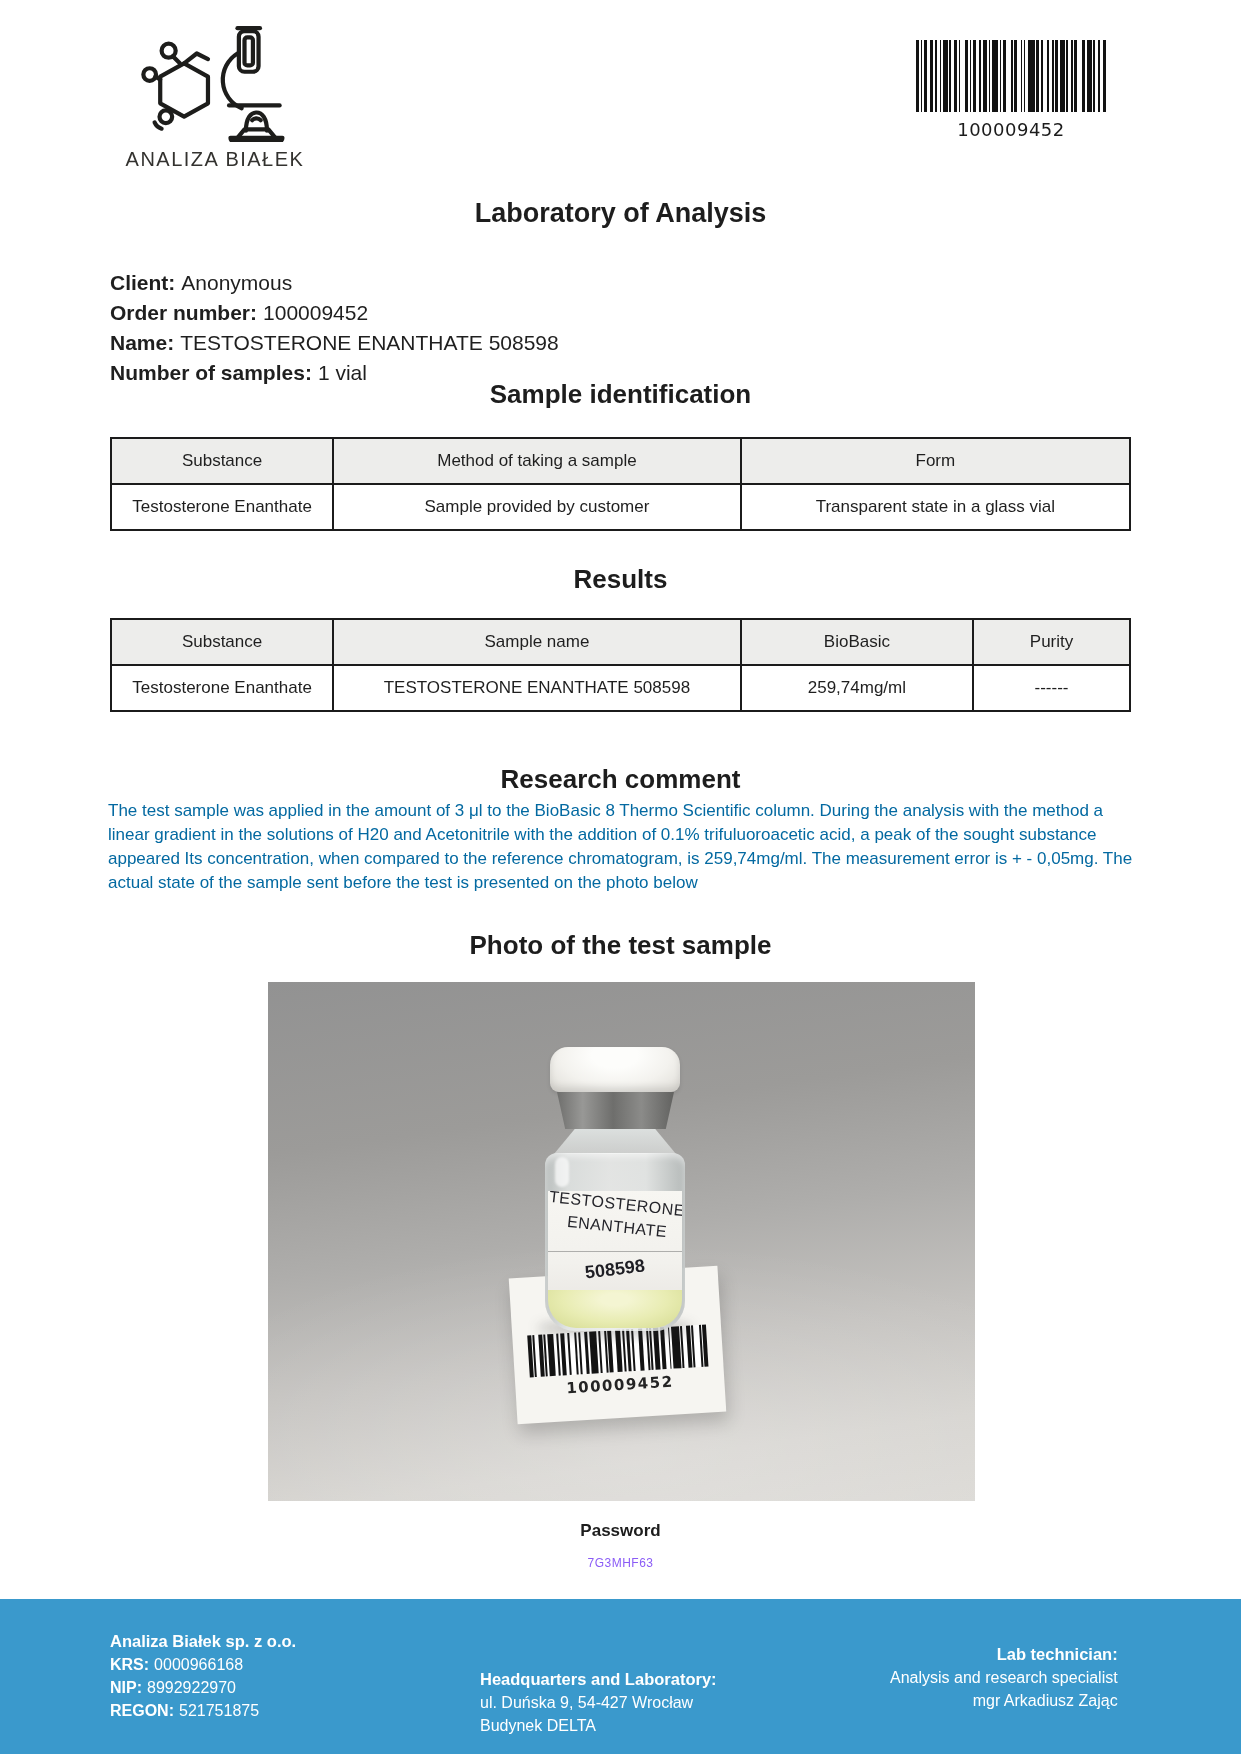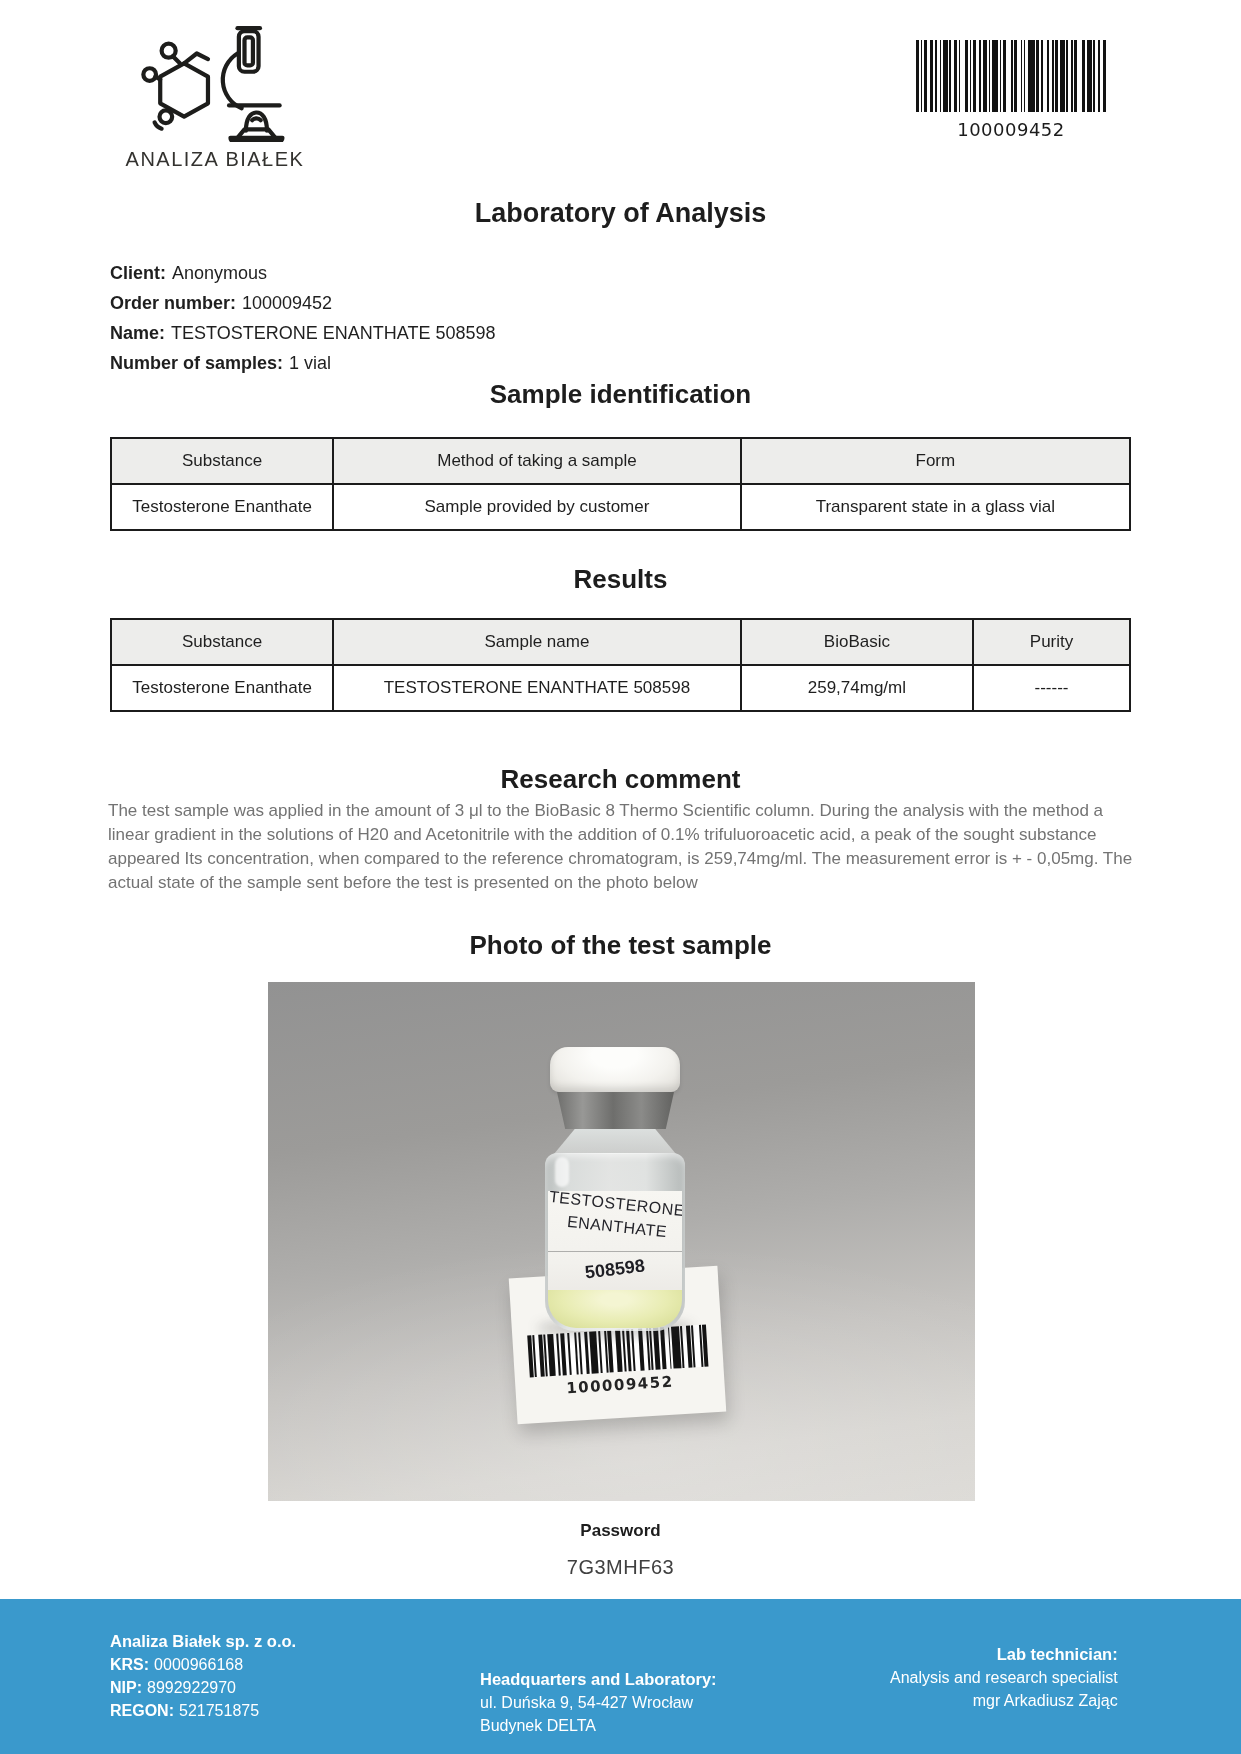--- a/index.html
+++ b/index.html
@@ -20,35 +20,35 @@
 
   .h-center{position:absolute;left:0;width:100%;text-align:center;font-weight:bold;color:#1d1d1d;}
   .page-title{top:198px;font-size:27px;}
   .h-section{font-size:26px;}
   #h-sample{top:379px;}
   #h-results{top:564px;}
   #h-research{top:764px;}
   #h-photo{top:930px;}
 
   
-  .info-col{position:absolute;top:258px;font-size:18px;line-height:30px;}
+  .info-col{position:absolute;top:268px;font-size:21px;line-height:30px;}
   #info-left{left:110px;}
   #info-right{left:570px;}
   .info-line b{margin-right:6px;}
 
   
   table.grid{position:absolute;left:110px;width:1021px;border-collapse:collapse;table-layout:fixed;}
   #table-sample{top:437px;}
   #table-results{top:618px;}
   table.grid th, table.grid td{border:2.5px solid #1b1b1b;font-size:17px;font-weight:normal;
       text-align:center;height:44px;padding:0 4px;overflow:hidden;white-space:nowrap;}
   table.grid th{background:#EDEDEB;}
 
   
-  .comment{position:absolute;left:108px;top:799px;width:1035px;font-size:17px;line-height:24px;color:#737373;}
+  .comment{position:absolute;left:108px;top:799px;width:1035px;font-size:17px;line-height:24px;color:#0369a1;}
 
   
   .photo{position:absolute;left:268px;top:982px;width:707px;height:519px;overflow:hidden;
      background:linear-gradient(172deg,#929292 0%,#9c9b99 28%,#aeadab 48%,#c5c3c0 68%,#d6d4d0 86%,#dbd9d5 100%);}
   .photo::after{content:"";position:absolute;inset:0;
      background:radial-gradient(120% 70% at 52% 92%, rgba(255,255,255,0.22), rgba(255,255,255,0) 60%);}
 
   .card{position:absolute;left:245px;top:290px;width:209px;height:146px;background:#f6f5f1;
         transform:rotate(-3.5deg);box-shadow:2px 10px 18px rgba(0,0,0,0.18);z-index:1;}
   .card-bars{position:absolute;left:15px;top:58px;width:179px;height:42px;}
@@ -80,22 +80,22 @@
   .vl-line2{position:absolute;top:27px;left:-4px;width:146px;text-align:center;font-size:16px;
        letter-spacing:0.5px;color:#24242a;transform:rotate(6deg);white-space:nowrap;}
   .vl-rule{position:absolute;top:60px;left:0;width:100%;height:1px;background:rgba(90,90,90,0.45);}
   .vl-code{position:absolute;top:68px;left:0;width:134px;text-align:center;font-size:18px;font-weight:bold;
        color:#1e1e24;transform:rotate(-7deg);}
   .liquid{position:absolute;left:3px;bottom:3px;width:134px;height:38px;border-radius:0 0 28px 28px;
        background:radial-gradient(ellipse at 50% 25%, #f4f5d2 15%, #e8ecb2 55%, #d4da90 100%);}
 
   
   .password-label{top:1521px;font-size:17px;}
-  .password-value{position:absolute;left:0;top:1556px;width:100%;text-align:center;font-size:20px;
-       letter-spacing:0.5px;color:#404040;}
+  .password-value{position:absolute;left:0;top:1556px;width:100%;text-align:center;font-size:12px;
+       letter-spacing:0.5px;color:#8b5cf6;}
 
   
   .footer{position:absolute;left:0;top:1599px;width:100%;height:155px;background:#3A99CC;color:#fff;}
   .f-col{position:absolute;font-size:16px;line-height:23px;}
   .f-col .f-title{font-size:16.5px;font-weight:bold;}
   .f-col b{margin-right:5px;}
   #f-company{left:110px;top:31px;}
   #f-hq{left:480px;top:44px;margin-top:25px;}
   #f-tech{left:890px;top:44px;text-align:right;}
 </style>

